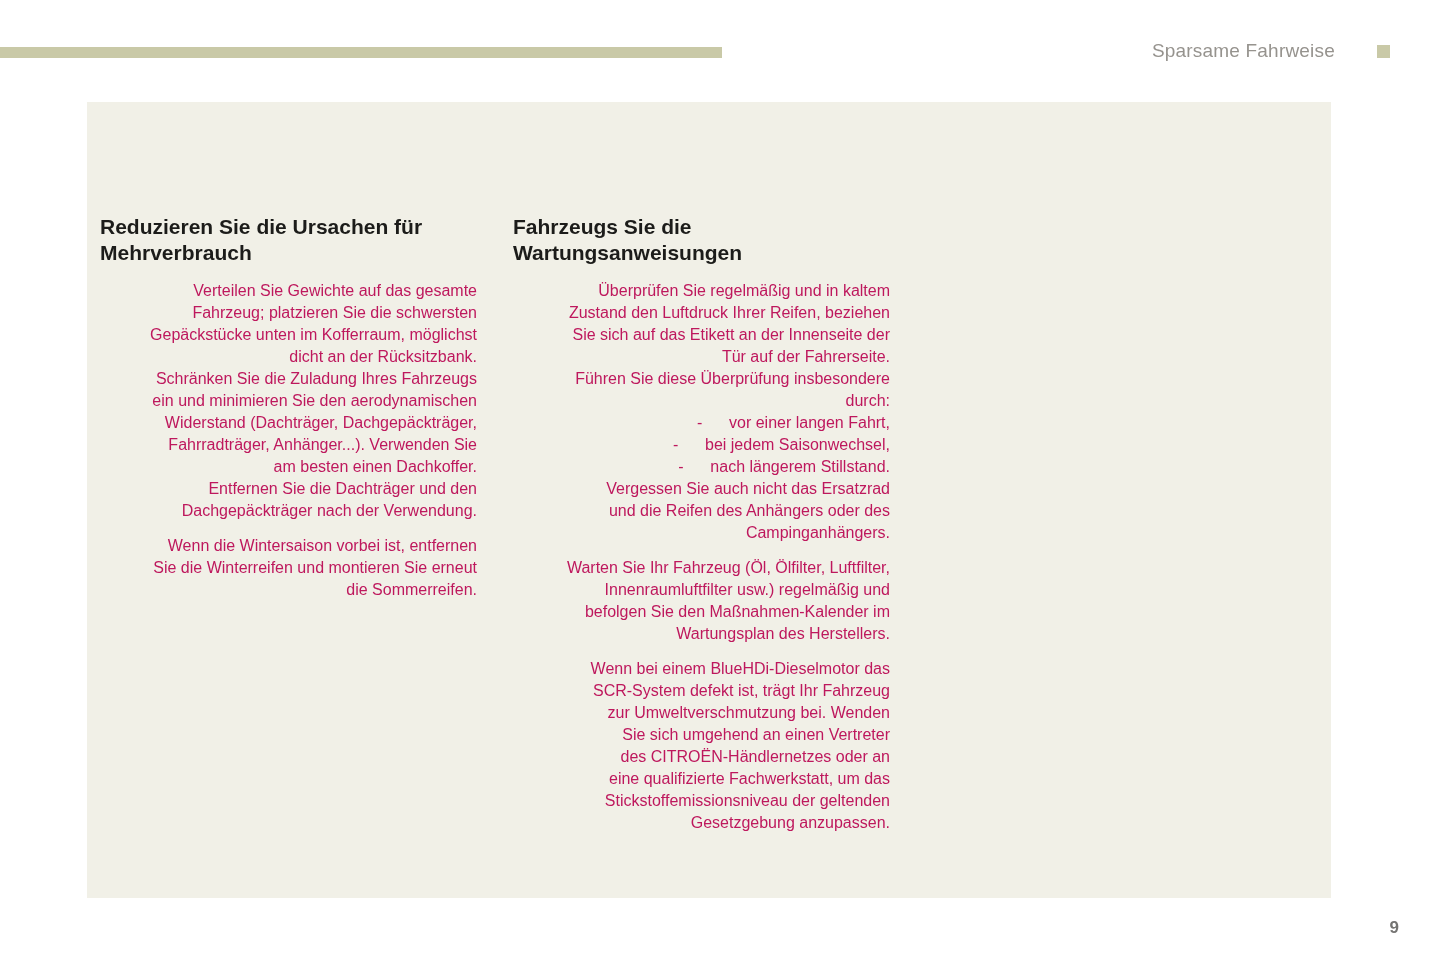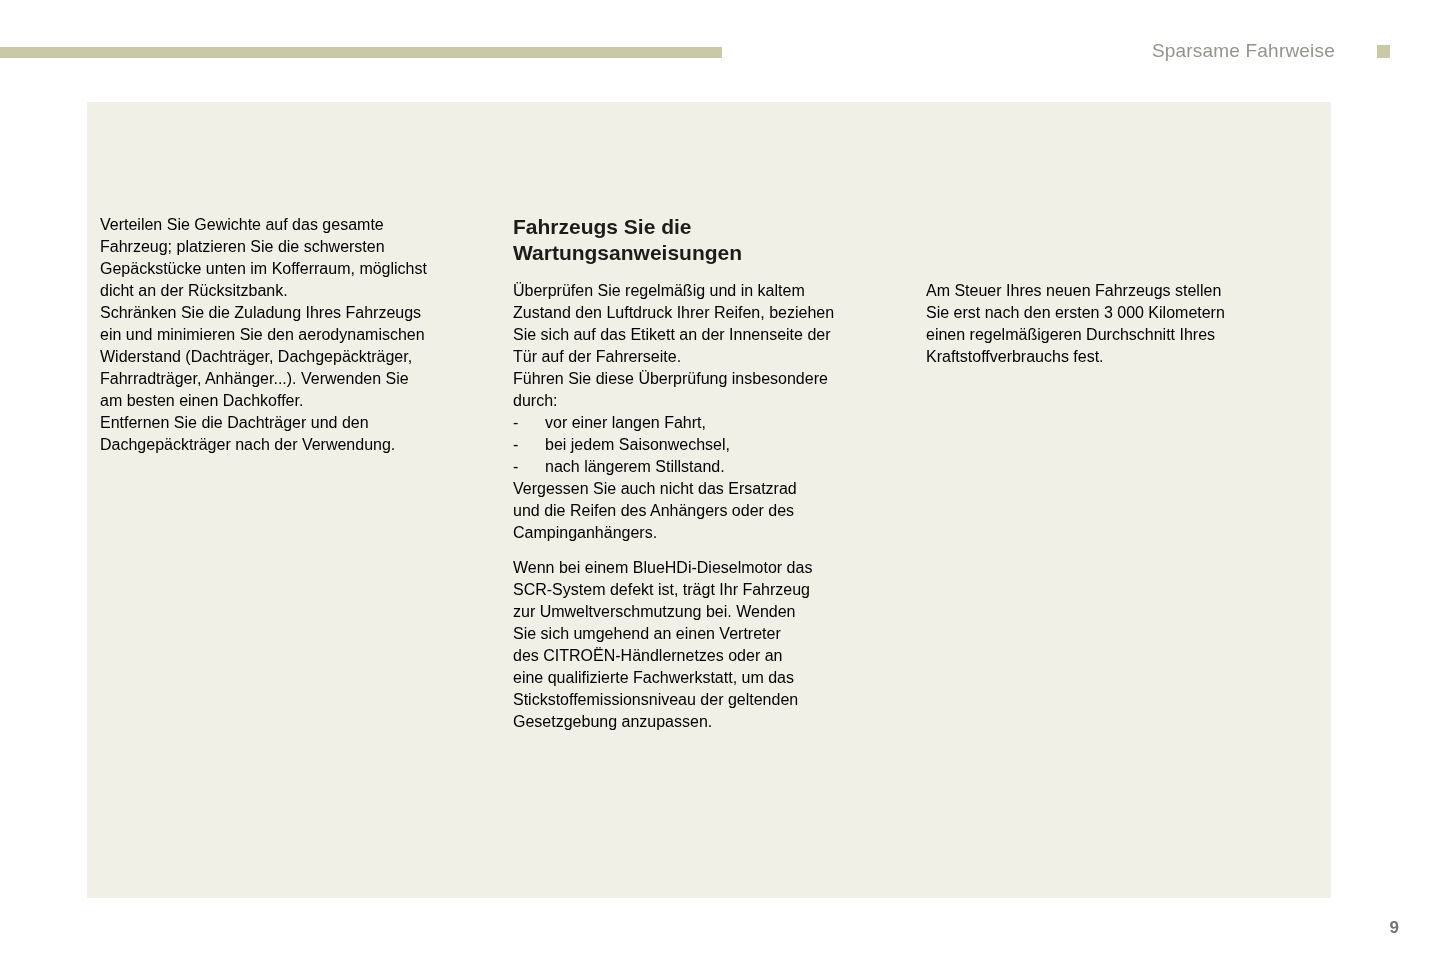--- a/index.html
+++ b/index.html
@@ -56,23 +56,24 @@
     line-height: 26px;
     font-weight: bold;
     color: #1c1c1a;
     white-space: pre-line;
     min-height: 52px;
     margin-bottom: 14px;
   }
   .para {
     font-size: 16px;
     line-height: 22px;
-    color: #000000;
+    color: #be185d;
     white-space: pre;
     margin-bottom: 13px;
+    text-align: right;
   }
   .page-number {
     position: absolute;
     top: 918px;
     right: 46px;
     font-size: 17px;
     font-weight: bold;
     color: #757472;
   }
 </style>
@@ -84,64 +85,69 @@
   <div class="top-bar"></div>
 
   <div class="header-title">Sparsame Fahrweise</div>
 
   <div class="header-square"></div>
 
   <div class="content-box">
     <div class="columns">
 
       <div class="col">
+        <h2 class="col-heading">Reduzieren Sie die Ursachen für
+Mehrverbrauch</h2>
         <p class="para">Verteilen Sie Gewichte auf das gesamte
 Fahrzeug; platzieren Sie die schwersten
 Gepäckstücke unten im Kofferraum, möglichst
 dicht an der Rücksitzbank.
 Schränken Sie die Zuladung Ihres Fahrzeugs
 ein und minimieren Sie den aerodynamischen
 Widerstand (Dachträger, Dachgepäckträger,
 Fahrradträger, Anhänger...). Verwenden Sie
 am besten einen Dachkoffer.
 Entfernen Sie die Dachträger und den
 Dachgepäckträger nach der Verwendung.</p>
+        <p class="para">Wenn die Wintersaison vorbei ist, entfernen
+Sie die Winterreifen und montieren Sie erneut
+die Sommerreifen.</p>
       </div>
 
       <div class="col">
         <h2 class="col-heading">Fahrzeugs Sie die
 Wartungsanweisungen</h2>
         <p class="para">Überprüfen Sie regelmäßig und in kaltem
 Zustand den Luftdruck Ihrer Reifen, beziehen
 Sie sich auf das Etikett an der Innenseite der
 Tür auf der Fahrerseite.
 Führen Sie diese Überprüfung insbesondere
 durch:
 -      vor einer langen Fahrt,
 -      bei jedem Saisonwechsel,
 -      nach längerem Stillstand.
 Vergessen Sie auch nicht das Ersatzrad
 und die Reifen des Anhängers oder des
 Campinganhängers.</p>
+        <p class="para">Warten Sie Ihr Fahrzeug (Öl, Ölfilter, Luftfilter,
+Innenraumluftfilter usw.) regelmäßig und
+befolgen Sie den Maßnahmen-Kalender im
+Wartungsplan des Herstellers.</p>
         <p class="para">Wenn bei einem BlueHDi-Dieselmotor das
 SCR-System defekt ist, trägt Ihr Fahrzeug
 zur Umweltverschmutzung bei. Wenden
 Sie sich umgehend an einen Vertreter
 des CITROËN-Händlernetzes oder an
 eine qualifizierte Fachwerkstatt, um das
 Stickstoffemissionsniveau der geltenden
 Gesetzgebung anzupassen.</p>
       </div>
 
       <div class="col">
         <h2 class="col-heading"></h2>
-        <p class="para">Am Steuer Ihres neuen Fahrzeugs stellen
-Sie erst nach den ersten 3 000 Kilometern
-einen regelmäßigeren Durchschnitt Ihres
-Kraftstoffverbrauchs fest.</p>
       </div>
 
     </div>
   </div>
 
   <div class="page-number">9</div>
 
 </div>
 
 </body></html>

